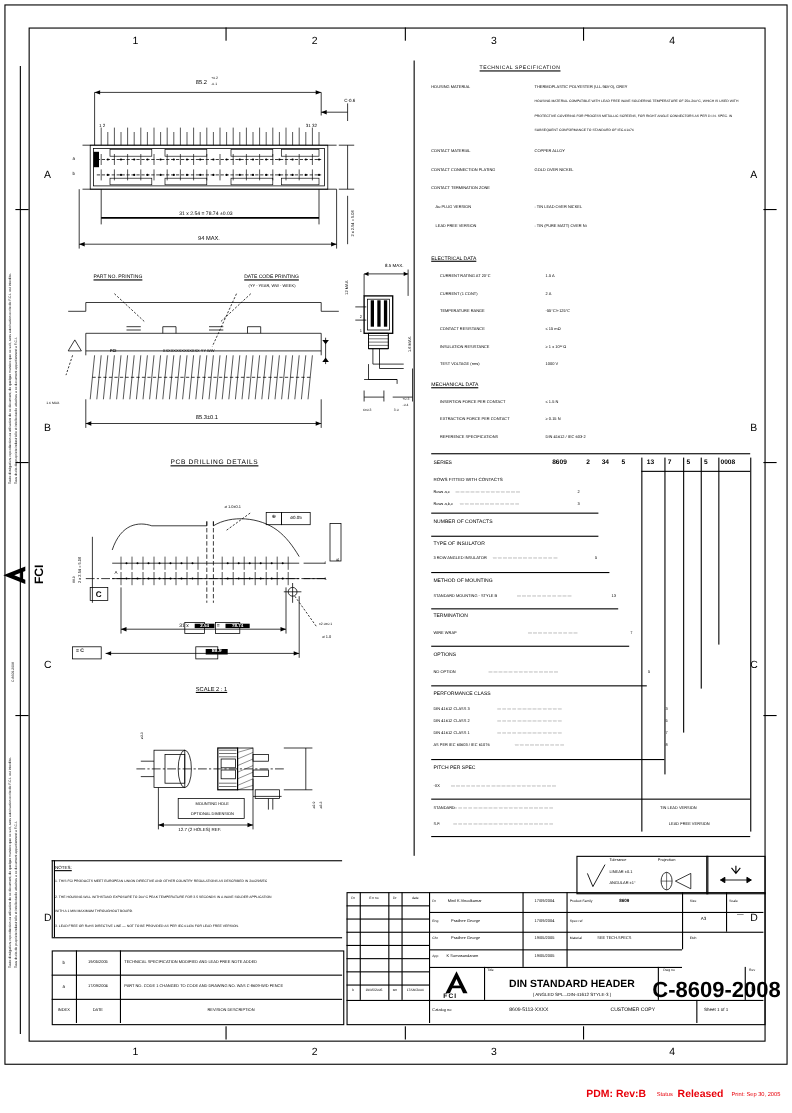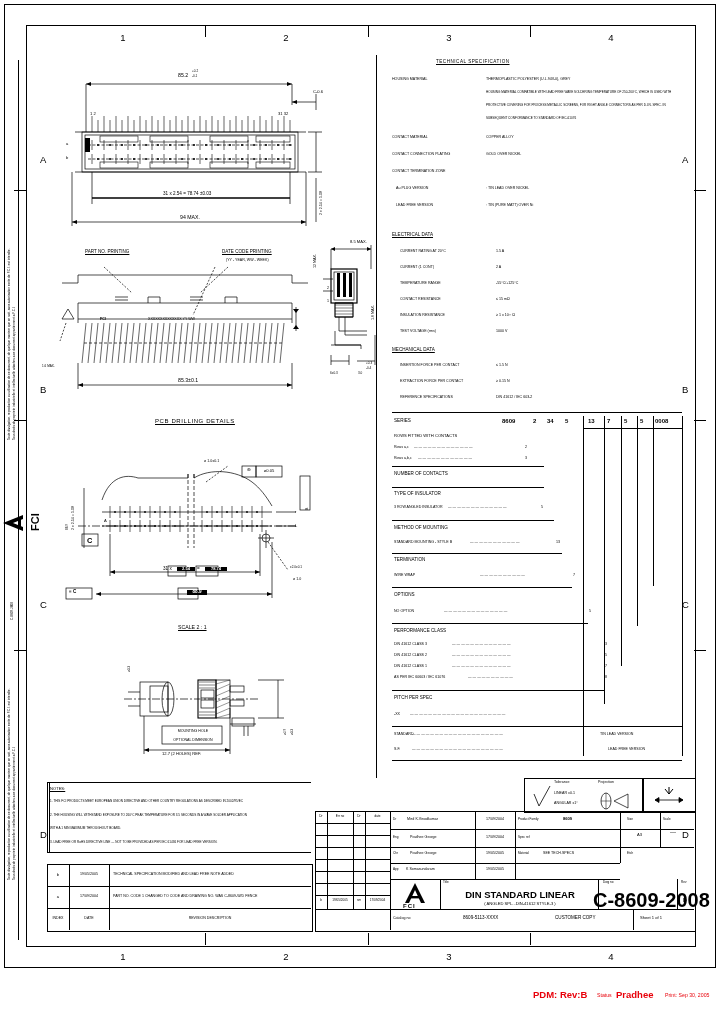--- a/index.html
+++ b/index.html
@@ -864,35 +864,35 @@
     <div class="abs" style="left:80px;top:70px;">
       <svg width="42" height="28" viewBox="0 0 42 28">
         <path d="M10 22 L20 2 L30 22 L26 22 L20 9 L14 22 Z" fill="#000"></path>
         <rect x="15" y="15" width="10" height="2.4" fill="#000"></rect>
       </svg>
     </div>
     <div class="txt t6 b" style="left:88px;top:92px;letter-spacing:1px;">FCI</div>
 
     <div class="ln v" style="left:125px;top:68px;height:30px;"></div>
     <div class="txt t3" style="left:128px;top:70px;">Title</div>
-    <div class="txt t9 b ctr" style="left:130px;top:79px;width:150px;">DIN STANDARD LINEAR</div>
+    <div class="txt t9 b ctr" style="left:130px;top:79px;width:150px;">DIN STANDARD HEADER</div>
     <div class="txt t4 ctr" style="left:130px;top:91px;width:150px;">( ANGLED SPL...DIN-41612 STYLE-3 )</div>
 
     <div class="txt t3" style="left:288px;top:70px;">Dwg no</div>
     <div class="txt t20 ctr" style="left:278px;top:79px;width:88px;">C-8609-2008</div>
     <div class="txt t3" style="left:366px;top:70px;">Rev</div>
     <div class="txt t6 b" style="left:368px;top:86px;">b</div>
     <div class="ln v" style="left:362px;top:68px;height:30px;"></div>
     <div class="ln v" style="left:283px;top:68px;height:30px;"></div>
 
     <div class="txt t35" style="left:78px;top:106px;">Catalog no</div>
     <div class="txt t45" style="left:148px;top:105px;">8609-5113-XXXX</div>
     <div class="txt t45" style="left:240px;top:105px;">CUSTOMER COPY</div>
     <div class="txt t4" style="left:325px;top:105px;">Sheet 1 of 1</div>
     <div class="ln v" style="left:318px;top:98px;height:21px;"></div>
   </div>
 
   <div class="txt t9 b red" style="left:533px;top:990px;">PDM: Rev:B</div>
   <div class="txt t5 red" style="left:597px;top:993px;">Status</div>
-  <div class="txt t9 b red" style="left:616px;top:990px;">Pradhee</div>
+  <div class="txt t9 b red" style="left:616px;top:990px;">Released</div>
   <div class="txt t5 red" style="left:665px;top:993px;">Print: Sep 30, 2005</div>
 
 </div>
 
 </body></html>

